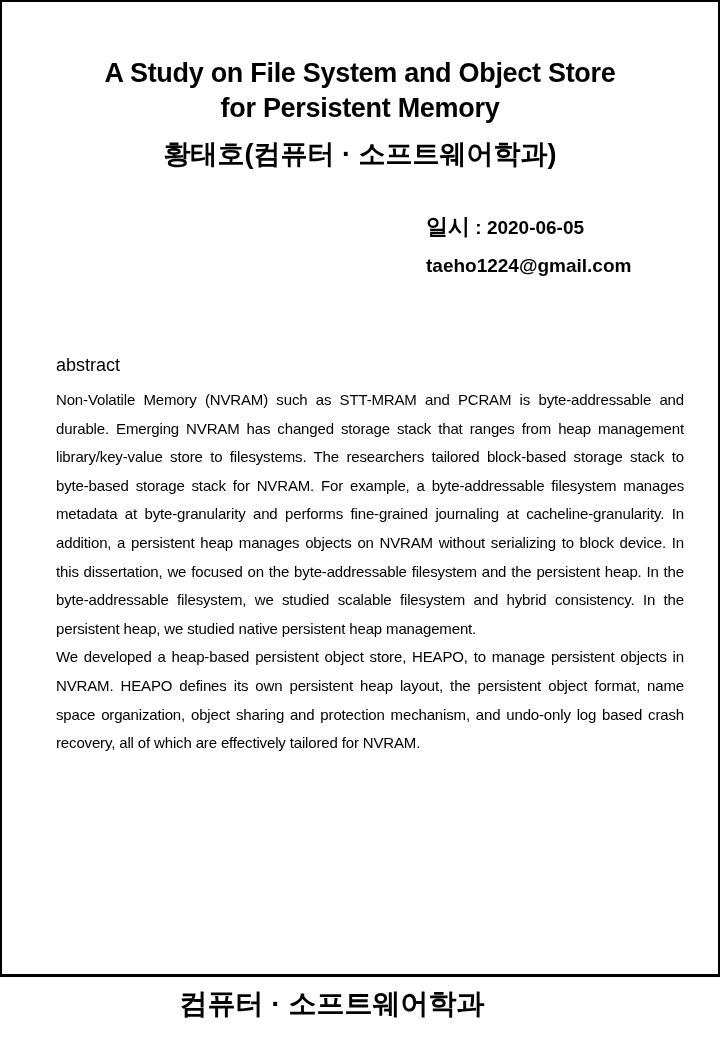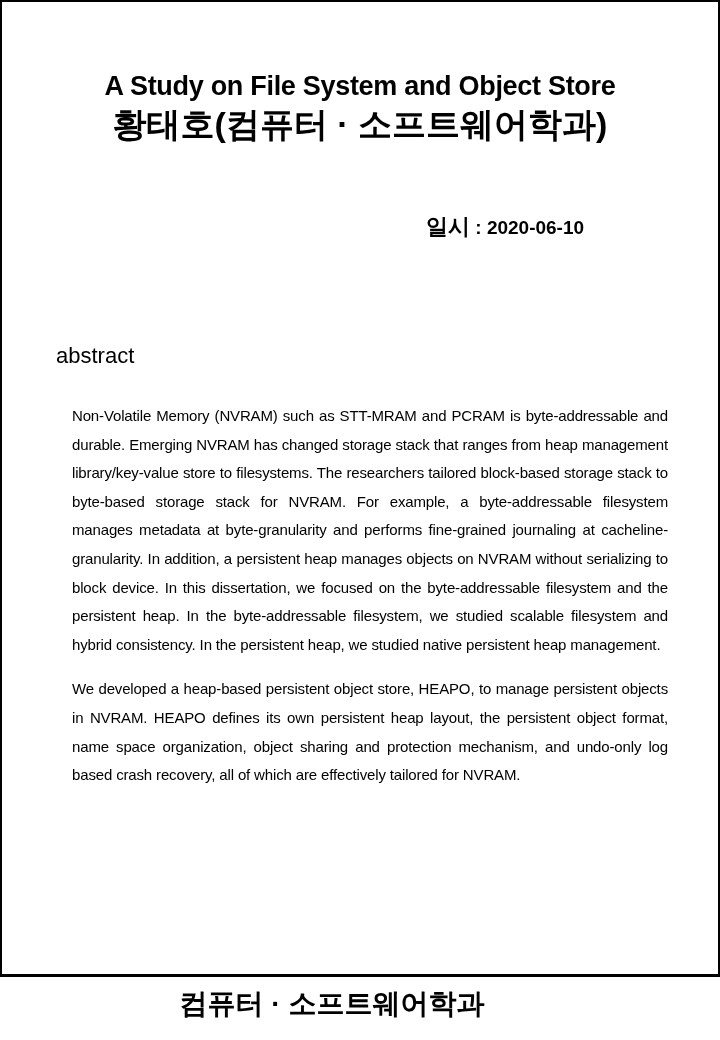--- a/index.html
+++ b/index.html
@@ -2,47 +2,49 @@
 <html><head>
 <meta charset="utf-8">
 <style>
   html, body { margin:0; padding:0; background:#ffffff; }
   body { width:720px; height:1040px; position:relative; overflow:hidden; font-family:"Liberation Sans", "DejaVu Sans", sans-serif; color:#000; }
   .frame {
     position:absolute; left:0; top:0; width:716px; height:972px;
     border-top:2px solid #000; border-left:2px solid #000; border-right:2px solid #000; border-bottom:3px solid #000;
     box-sizing:content-box;
   }
-  .title-block { position:absolute; left:0; top:69px; width:720px; text-align:center; }
+  .title-block { position:absolute; left:0; top:56px; width:720px; text-align:center; }
   .title-line { font-weight:bold; font-size:27px; line-height:35px; letter-spacing:-0.3px; }
-  .author-line { font-weight:bold; font-size:34px; line-height:38px; margin-top:1px; }
+  .author-line { font-weight:bold; font-size:27px; line-height:38px; margin-top:9px; }
   .meta { position:absolute; left:426px; top:208px; }
   .meta-row { font-weight:bold; font-size:19px; line-height:38px; white-space:nowrap; }
   .meta-row .k { font-size:22px;margin-top:12px; }
   .meta-row .place { font-size:22px; }
   .meta-row.email { font-size:19px; line-height:34px; margin-top:2px; }
-  .abstract-head { position:absolute; left:56px; top:341px; font-size:22px; line-height:30px; }
+  .abstract-head { position:absolute; left:56px; top:350px; font-size:18px; line-height:30px; }
   .abstract { position:absolute; left:56px; top:386px; width:628px; font-size:15px; line-height:28.6px; }
-  .abstract p { margin:16px; text-align:justify; text-align-last:left; letter-spacing:-0.15px; }
+  .abstract p { margin:0; text-align:justify; text-align-last:left; letter-spacing:-0.15px; }
   .footer { position:absolute; left:0; top:982px; width:664px; text-align:center; font-weight:bold; font-size:28px; line-height:44px; }
 </style>
 </head>
 <body>
 
 <div class="frame"></div>
 
 <div class="title-block">
   <div class="title-line">A Study on File System and Object Store</div>
+  <div class="title-line">for Persistent Memory</div>
   <div class="author-line">황태호(컴퓨터 · 소프트웨어학과)</div>
 </div>
 
 <div class="meta">
   <div class="meta-row">
-    <span class="k">일시</span><span> : 2020-06-10</span>
+    <span class="k">일시</span><span> : 2020-06-05</span>
   </div>
+  <div class="meta-row email">taeho1224@gmail.com</div>
 </div>
 
 <div class="abstract-head">abstract</div>
 
 <div class="abstract">
   <p>Non-Volatile Memory (NVRAM) such as STT-MRAM and PCRAM is byte-addressable and durable. Emerging NVRAM has changed storage stack that ranges from heap management library/key-value store to filesystems. The researchers tailored block-based storage stack to byte-based storage stack for NVRAM. For example, a byte-addressable filesystem manages metadata at byte-granularity and performs fine-grained journaling at cacheline-granularity. In addition, a persistent heap manages objects on NVRAM without serializing to block device. In this dissertation, we focused on the byte-addressable filesystem and the persistent heap. In the byte-addressable filesystem, we studied scalable filesystem and hybrid consistency. In the persistent heap, we studied native persistent heap management.</p>
   <p>We developed a heap-based persistent object store, HEAPO, to manage persistent objects in NVRAM. HEAPO defines its own persistent heap layout, the persistent object format, name space organization, object sharing and protection mechanism, and undo-only log based crash recovery, all of which are effectively tailored for NVRAM.</p>
 </div>
 
 <div class="footer">컴퓨터 · 소프트웨어학과</div>

